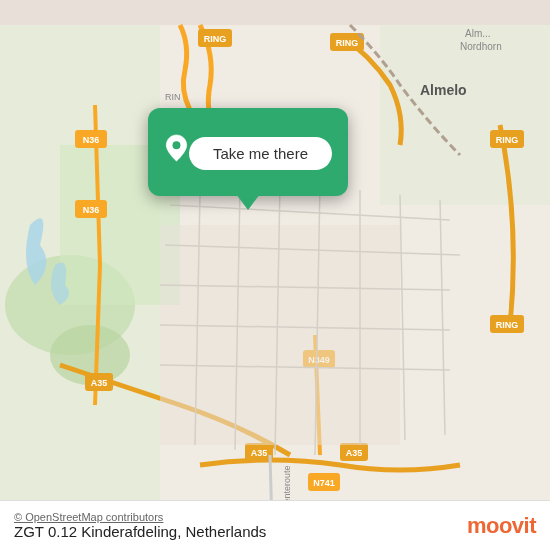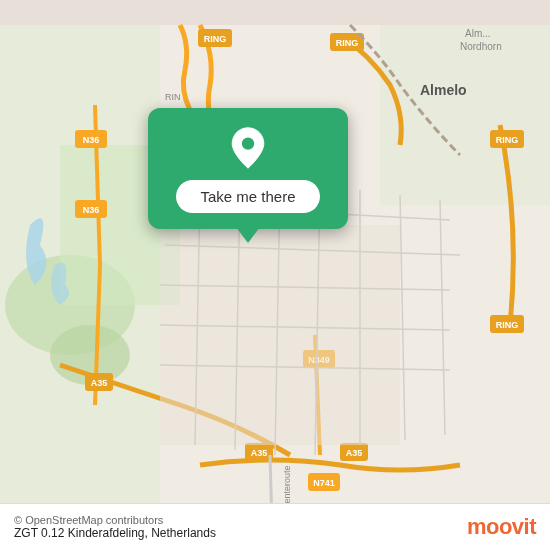--- a/index.html
+++ b/index.html
@@ -30,21 +30,20 @@
     
     .map-popup {
       position: absolute;
       top: 108px;
       left: 148px;
       width: 200px;
       background: #2eaa6e;
       border-radius: 12px;
       padding: 18px 16px 16px;
       display: flex;
-      flex-direction: column;
       align-items: center;
       box-shadow: 0 4px 16px rgba(0,0,0,0.35);
       z-index: 10;
     }
 
     .map-popup::after {
       content: '';
       position: absolute;
       bottom: -14px;
       left: 50%;
@@ -88,28 +87,29 @@
       border-top: 1px solid #ddd;
       z-index: 10;
     }
 
     .bottom-left {
       display: flex;
       flex-direction: column;
     }
 
     .location-title {
-      font-size: 12px;
+      font-size: 15px;
       font-weight: 500;
       color: #222;
     }
 
     .osm-credit {
       font-size: 11px;
       color: #666;
+      text-decoration: underline;
     }
 
     .moovit-logo {
       display: flex;
       align-items: flex-end;
       font-size: 22px;
       font-weight: bold;
       color: #e63;
       letter-spacing: -0.5px;
     }

